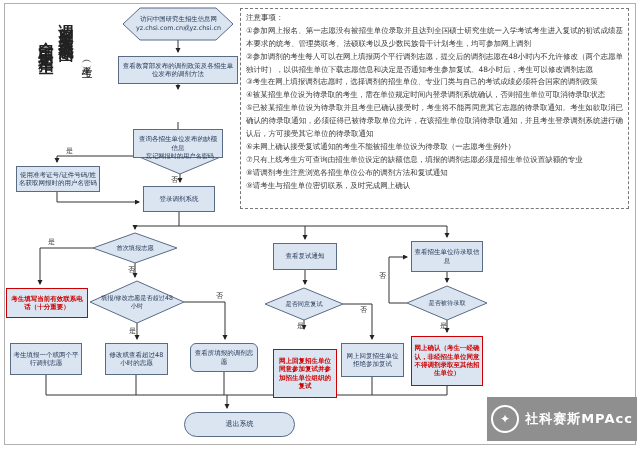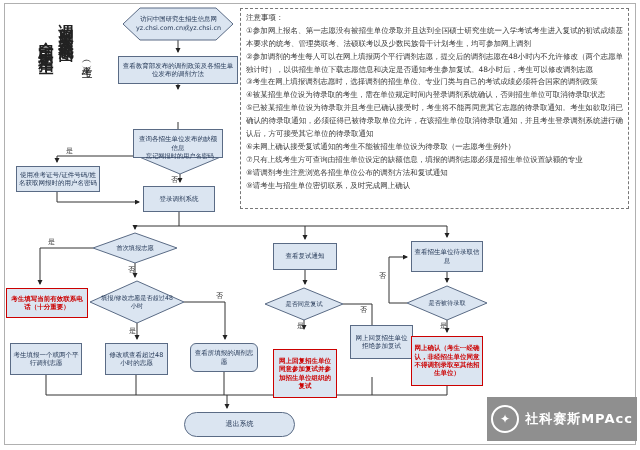--- a/index.html
+++ b/index.html
@@ -94,21 +94,21 @@
   <div class="node" style="left:118px;top:56px;width:120px;height:28px;">查看教育部发布的调剂政策及各招生单位发布的调剂方法</div>
   <div class="node" style="left:133px;top:93px;width:90px;height:29px;margin-top:36px;">查询各招生单位发布的缺额信息</div>
   <div class="node" style="left:16px;top:166px;width:84px;height:26px;">使用准考证号/证件号码/姓名获取网报时的用户名密码</div>
   <div class="node" style="left:143px;top:186px;width:72px;height:26px;">登录调剂系统</div>
   <div class="node red" style="left:6px;top:288px;width:82px;height:30px;">考生填写当前有效联系电话（十分重要）</div>
   <div class="node" style="left:10px;top:343px;width:72px;height:32px;">考生填报一个或两个平行调剂志愿</div>
   <div class="node" style="left:105px;top:343px;width:63px;height:32px;">修改或查看超过48小时的志愿</div>
   <div class="node" style="left:190px;top:343px;width:68px;height:29px;border-radius:6px;">查看所填报的调剂志愿</div>
   <div class="node" style="left:273px;top:243px;width:64px;height:27px;">查看复试通知</div>
   <div class="node red" style="left:273px;top:349px;width:64px;height:49px;">网上回复招生单位同意参加复试并参加招生单位组织的复试</div>
-  <div class="node" style="left:341px;top:325px;width:63px;height:34px;margin-left:9px;">网上回复招生单位拒绝参加复试</div>
+  <div class="node" style="left:341px;top:343px;width:63px;height:34px;">网上回复招生单位拒绝参加复试</div>
   <div class="node" style="left:411px;top:241px;width:72px;height:31px;">查看招生单位待录取信息</div>
   <div class="node red" style="left:411px;top:336px;width:72px;height:50px;">网上确认（考生一经确认，非经招生单位同意不得调剂录取至其他招生单位）</div>
   <div class="node stadium" style="left:184px;top:412px;width:111px;height:25px;">退出系统</div>
 
   <div class="dtext" style="left:142px;top:142px;width:76px;height:28px;">忘记网报时的用户名密码</div>
   <div class="dtext" style="left:100px;top:238px;width:70px;height:20px;">首次填报志愿</div>
   <div class="dtext" style="left:98px;top:284px;width:78px;height:36px;">填报/修改志愿是否超过48小时</div>
   <div class="dtext" style="left:268px;top:294px;width:72px;height:20px;">是否同意复试</div>
   <div class="dtext" style="left:410px;top:294px;width:74px;height:18px;">是否被待录取</div>
 

